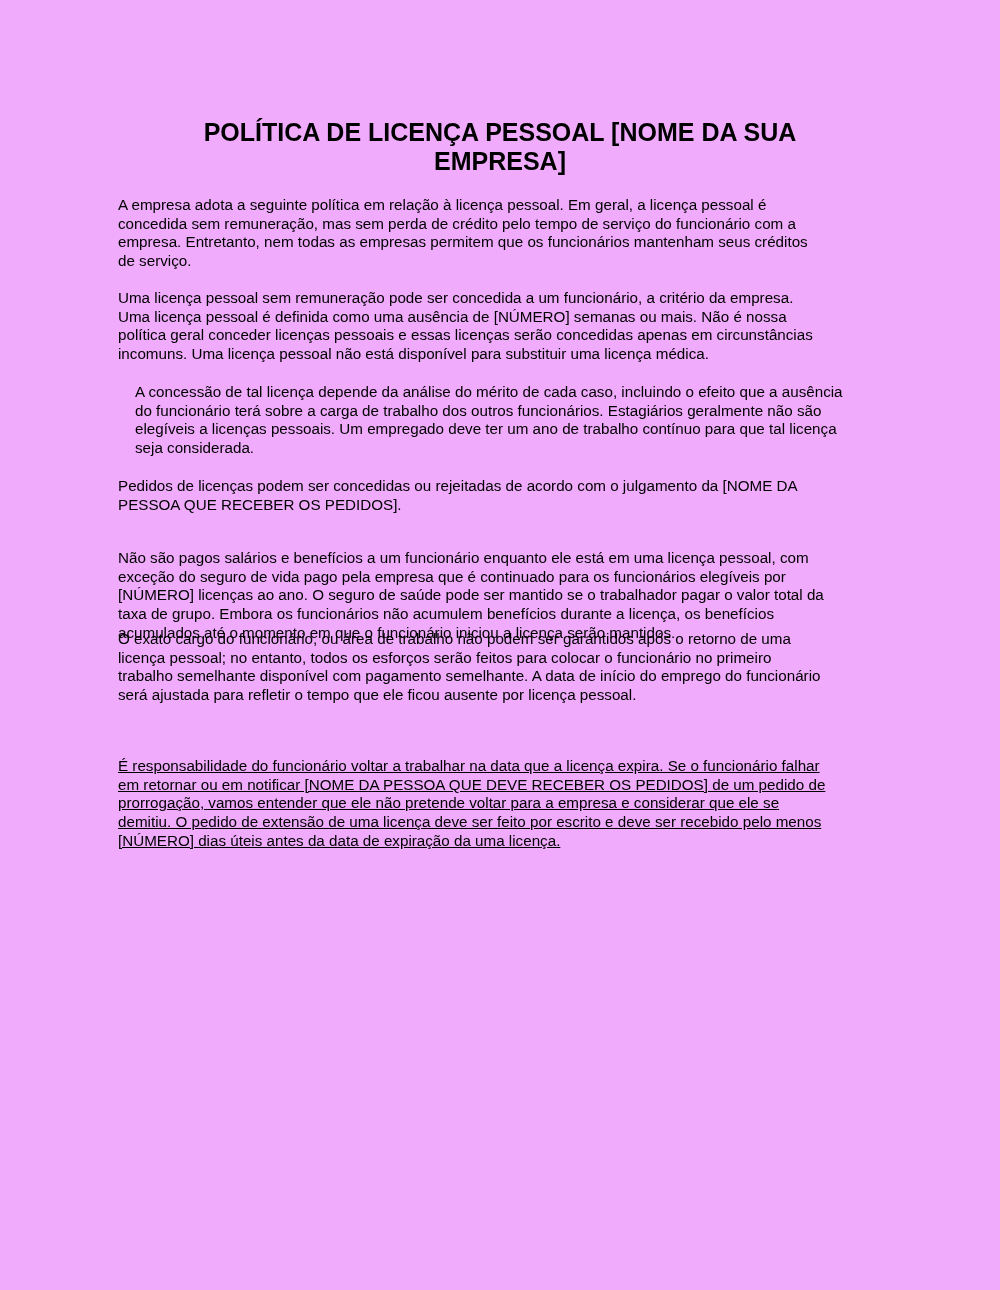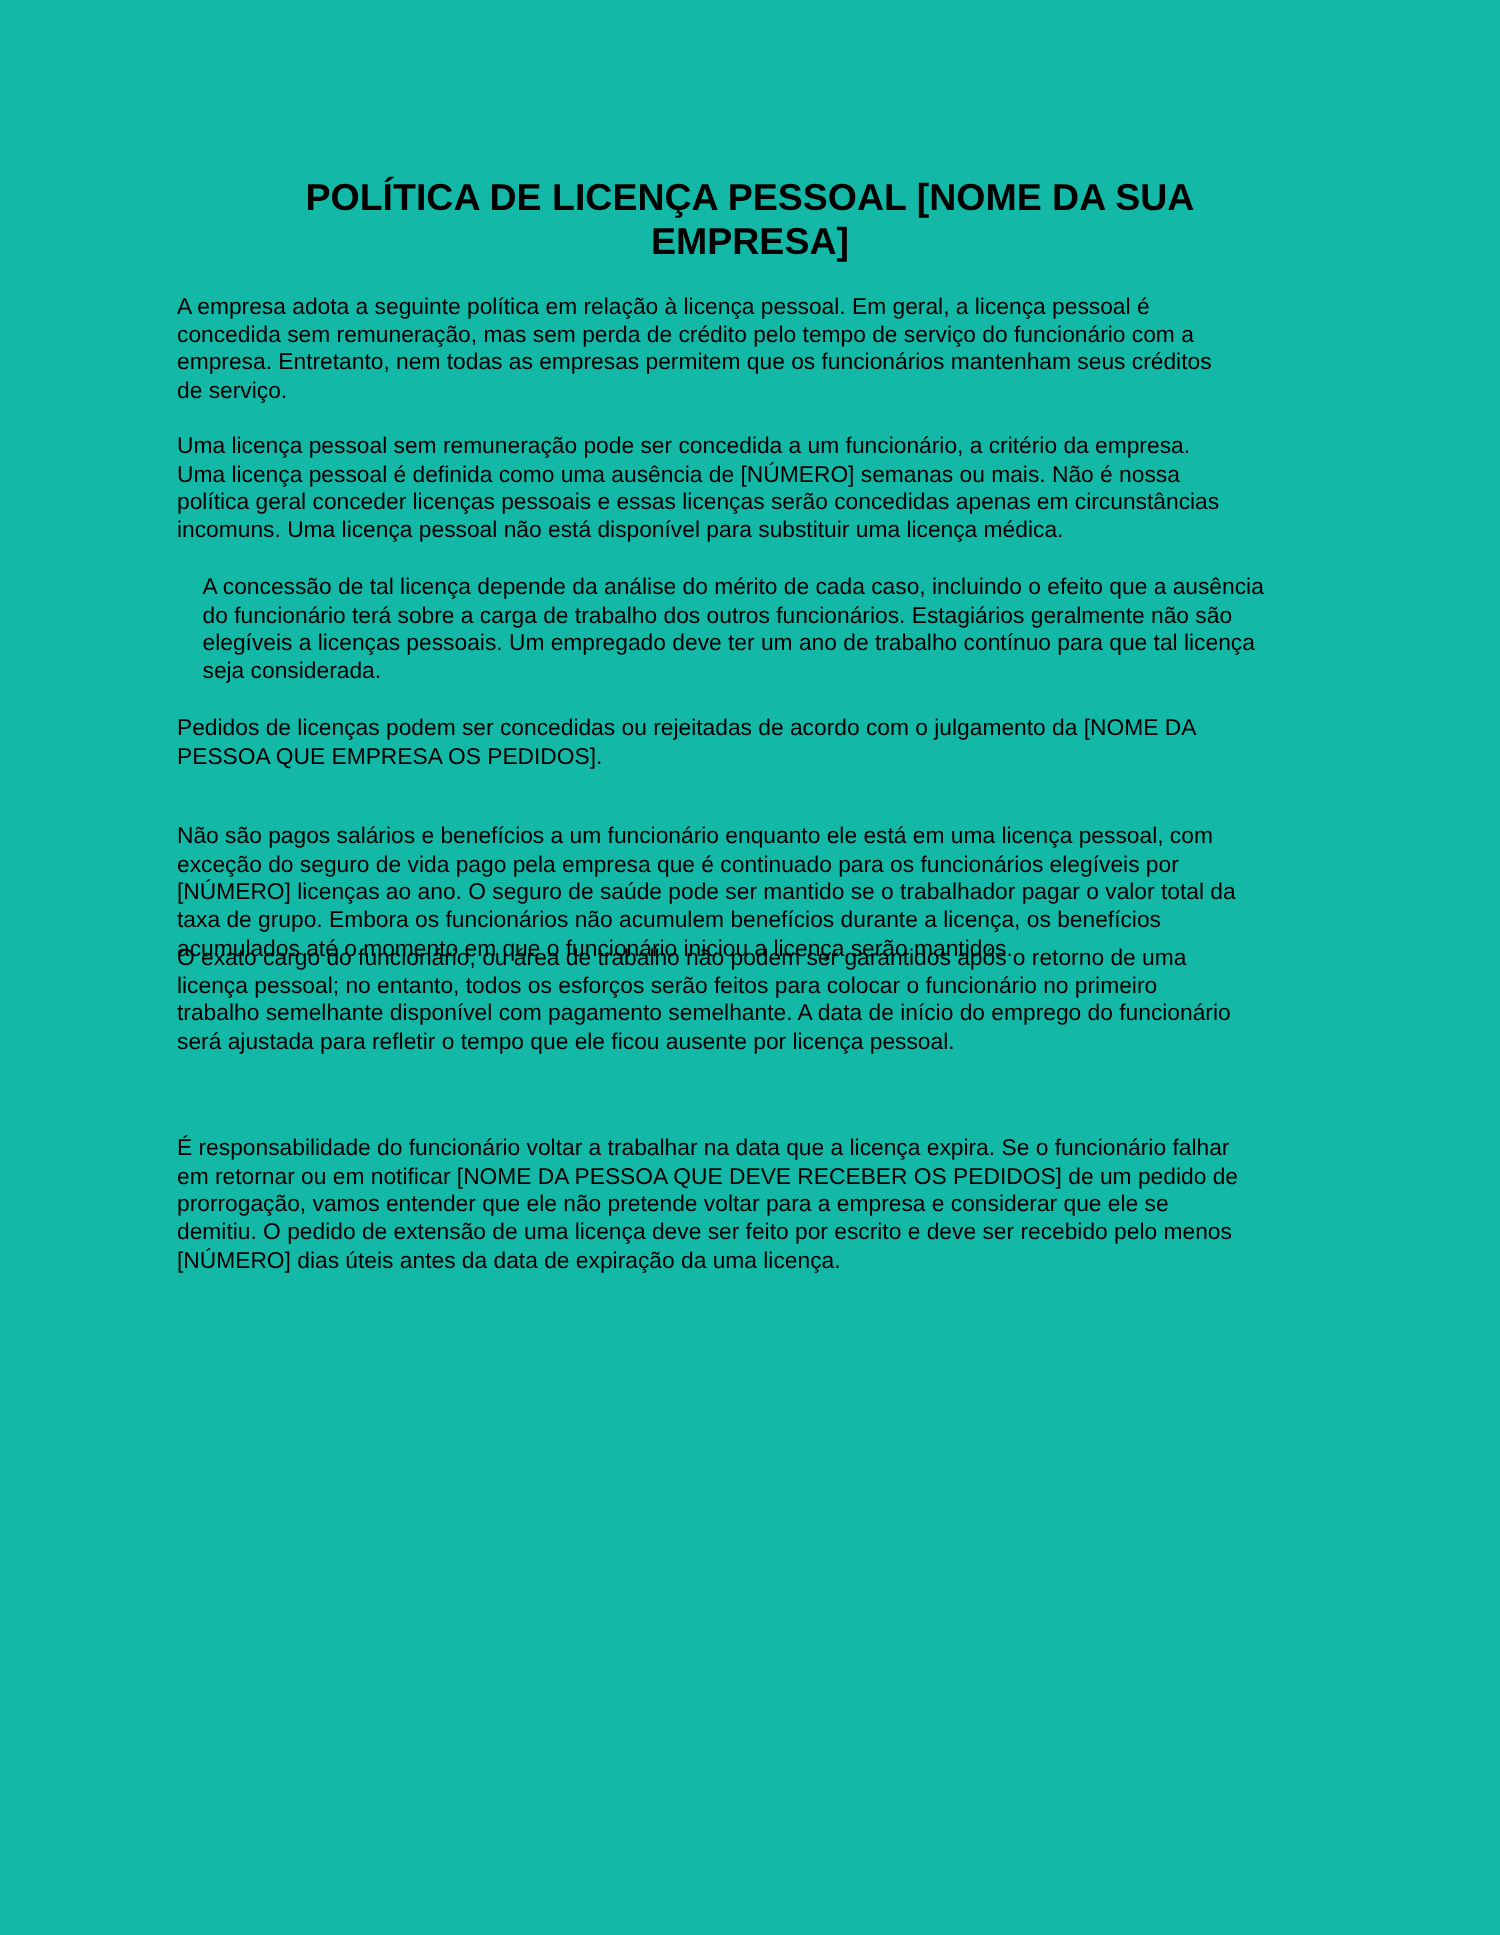--- a/index.html
+++ b/index.html
@@ -1,18 +1,18 @@
 <!DOCTYPE html>
 <html><head>
 <meta charset="utf-8">
 <style>
   html, body { margin: 0; padding: 0; background: #ffffff; }
   body { width: 1000px; height: 1290px; position: relative; overflow: hidden; }
   .page {
-    position: absolute; left: 0; top: 0; width: 1000px; height: 1290px; background: #14b8a6;
+    position: absolute; left: 0; top: 0; width: 1000px; height: 1290px; background: #f0abfc;
   }
   .title {
     position: absolute; left: 118px; width: 764px; top: 118px;
     margin: 0;
     font-family: "Liberation Sans", sans-serif;
     font-weight: bold; font-size: 25px; line-height: 29px;
     text-align: center; color: #000;
   }
   .para {
     position: absolute; left: 118px; width: 780px; margin: 0;
@@ -34,28 +34,28 @@
 de serviço.</p>
   <p class="para" style="top:289px;">Uma licença pessoal sem remuneração pode ser concedida a um funcionário, a critério da empresa.
 Uma licença pessoal é definida como uma ausência de [NÚMERO] semanas ou mais. Não é nossa
 política geral conceder licenças pessoais e essas licenças serão concedidas apenas em circunstâncias
 incomuns. Uma licença pessoal não está disponível para substituir uma licença médica.</p>
   <p class="para" style="top:383px;margin-left:17px;">A concessão de tal licença depende da análise do mérito de cada caso, incluindo o efeito que a ausência
 do funcionário terá sobre a carga de trabalho dos outros funcionários. Estagiários geralmente não são
 elegíveis a licenças pessoais. Um empregado deve ter um ano de trabalho contínuo para que tal licença
 seja considerada.</p>
   <p class="para" style="top:477px;">Pedidos de licenças podem ser concedidas ou rejeitadas de acordo com o julgamento da [NOME DA
-PESSOA QUE EMPRESA OS PEDIDOS].</p>
+PESSOA QUE RECEBER OS PEDIDOS].</p>
   <p class="para" style="top:533px;margin-top:16px;">Não são pagos salários e benefícios a um funcionário enquanto ele está em uma licença pessoal, com
 exceção do seguro de vida pago pela empresa que é continuado para os funcionários elegíveis por
 [NÚMERO] licenças ao ano. O seguro de saúde pode ser mantido se o trabalhador pagar o valor total da
 taxa de grupo. Embora os funcionários não acumulem benefícios durante a licença, os benefícios
 acumulados até o momento em que o funcionário iniciou a licença serão mantidos.</p>
   <p class="para" style="top:630px;">O exato cargo do funcionário, ou área de trabalho não podem ser garantidos após o retorno de uma
 licença pessoal; no entanto, todos os esforços serão feitos para colocar o funcionário no primeiro
 trabalho semelhante disponível com pagamento semelhante. A data de início do emprego do funcionário
 será ajustada para refletir o tempo que ele ficou ausente por licença pessoal.</p>
-  <p class="para" style="top:757px;">É responsabilidade do funcionário voltar a trabalhar na data que a licença expira. Se o funcionário falhar
+  <p class="para" style="top:757px;text-decoration:underline;">É responsabilidade do funcionário voltar a trabalhar na data que a licença expira. Se o funcionário falhar
 em retornar ou em notificar [NOME DA PESSOA QUE DEVE RECEBER OS PEDIDOS] de um pedido de
 prorrogação, vamos entender que ele não pretende voltar para a empresa e considerar que ele se
 demitiu. O pedido de extensão de uma licença deve ser feito por escrito e deve ser recebido pelo menos
 [NÚMERO] dias úteis antes da data de expiração da uma licença.</p>
 </div>
 
 </body></html>

